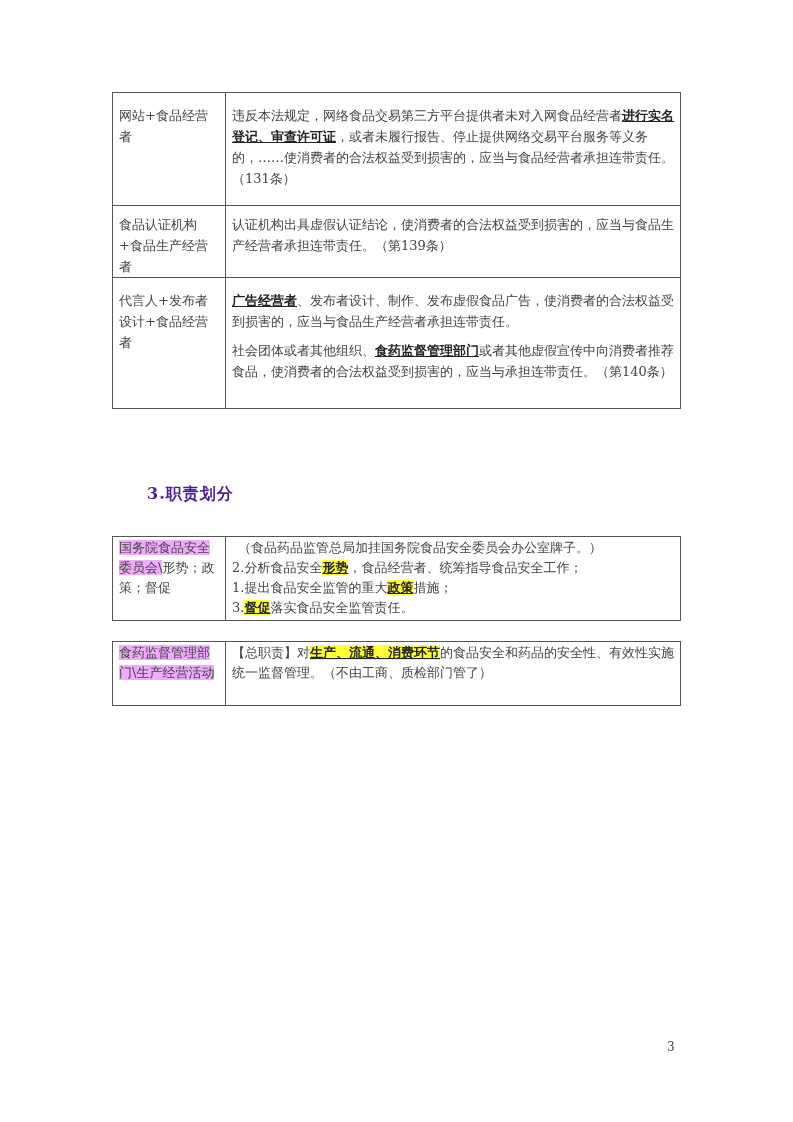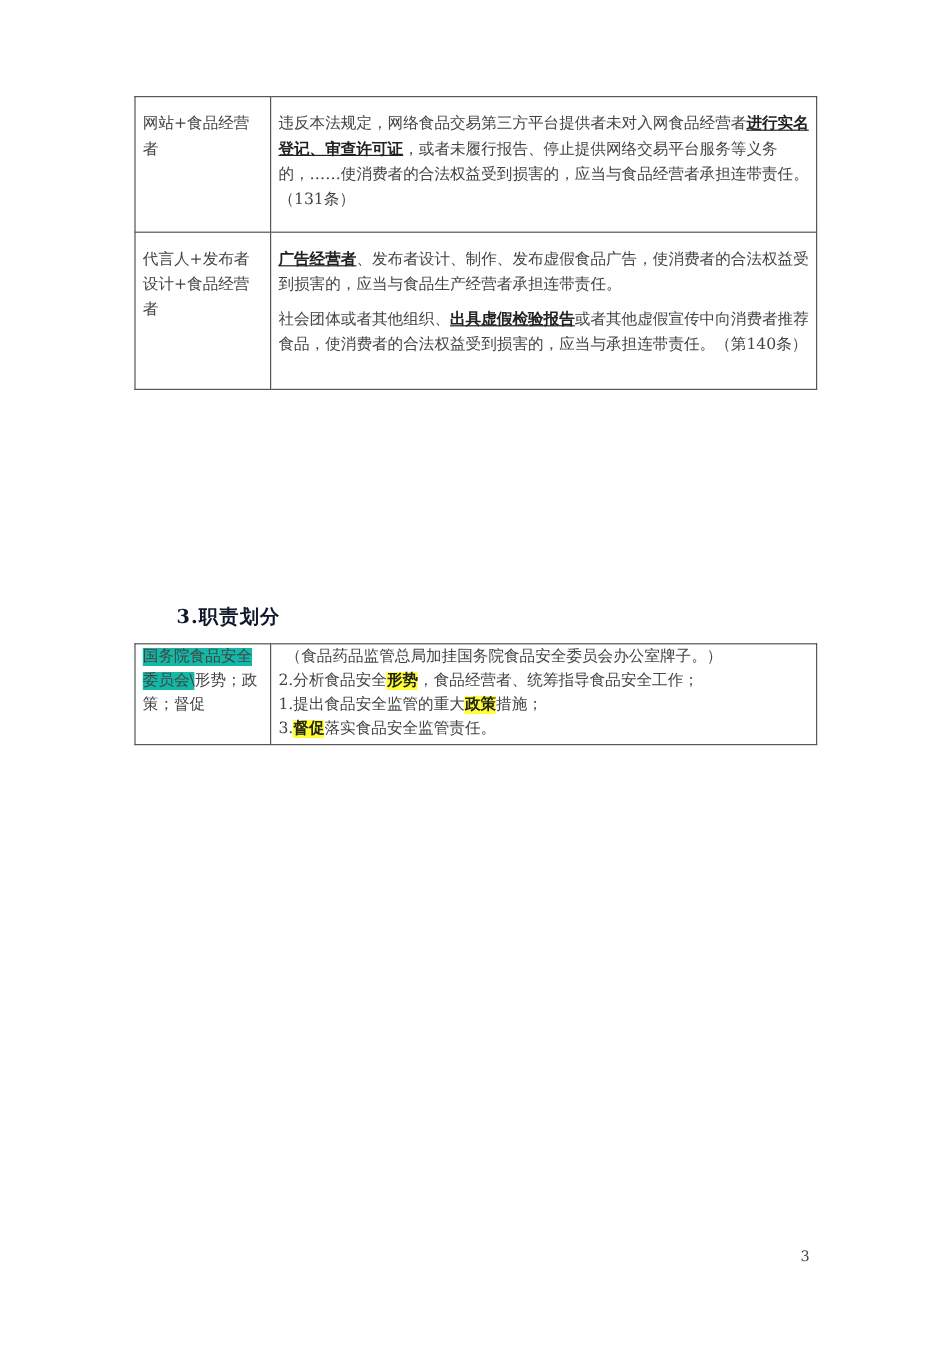--- a/index.html
+++ b/index.html
@@ -1,32 +1,32 @@
 <!DOCTYPE html>
 <html><head>
 <meta charset="utf-8">
 <style>
   html, body { margin:0; padding:0; background:#ffffff; }
   body { width:793px; height:1122px; position:relative; overflow:hidden;
          font-family:"DejaVu Serif", "Liberation Serif", serif; color:#333; }
   .page { position:absolute; left:0; top:0; width:793px; height:1122px; background:#fff; }
   table { border-collapse:collapse; position:absolute; left:112px; width:569px; table-layout:fixed; }
   td { border:1px solid #555; vertical-align:top; font-size:13px; line-height:21px; color:#444; }
-  #t1 { top:80px; }
+  #t1 { top:92px; }
   #t1 td { padding:8px 6px 0 6px; }
   #t1 col.c1 { width:113px; }
   #t1 tr.r1 td { height:100px; padding-top:12px; }
   #t1 tr.r2 td { height:47px; }
   #t1 tr.r3 td { height:62px; }
   #t1 tr.r4 td { height:118px; padding-top:12px; }
   .para2 { margin-top:8px; }
   .u { text-decoration:underline; font-weight:bold; color:#222; }
-  .hl { background:#14b8a6; }
-  .hlu { background:#ffff33; font-weight:bold; color:#222; }
-  .heading { position:absolute; left:147px; top:504px; font-size:16px; font-weight:bold; color:#0f172a;
+  .hl { background:#f0abfc; }
+  .hlu { background:#ffff33; text-decoration:underline; font-weight:bold; color:#222; }
+  .heading { position:absolute; left:147px; top:484px; font-size:16px; font-weight:bold; color:#4c1d95;
              font-family:"DejaVu Serif", serif; letter-spacing:1px; }
   #t2 { top:536px; }
   #t2 col.c1 { width:113px; }
   #t2 td { padding:1px 4px 2px 6px; line-height:20px; }
   #t3 { top:641px; }
   #t3 col.c1 { width:113px; }
   #t3 td { padding:1px 4px 2px 6px; line-height:20px; height:60px; }
   .pnum { position:absolute; left:667px; top:1040px; font-size:12px; color:#444; }
 </style>
 </head>
@@ -37,25 +37,29 @@
   <table id="t1">
     <colgroup>
         <col class="c1">
         <col>
       </colgroup>
     <tbody>
         <tr class="r1">
       <td>网站+食品经营者</td>
       <td><span>违反本法规定，网络食品交易第三方平台提供者未对入网食品经营者</span><span class="u">进行实名登记、审查许可证</span><span>，或者未履行报告、停止提供网络交易平台服务等义务的，……使消费者的合法权益受到损害的，应当与食品经营者承担连带责任。（131条）</span></td>
     </tr>
+    <tr class="r3">
+      <td>食品认证机构+食品生产经营者</td>
+      <td>认证机构出具虚假认证结论，使消费者的合法权益受到损害的，应当与食品生产经营者承担连带责任。（第139条）</td>
+    </tr>
     <tr class="r4">
       <td>代言人+发布者设计+食品经营者</td>
       <td>
         <div><span class="u">广告经营者</span><span>、发布者设计、制作、发布虚假食品广告，使消费者的合法权益受到损害的，应当与食品生产经营者承担连带责任。</span></div>
-        <div class="para2"><span>社会团体或者其他组织、</span><span class="u">出具虚假检验报告</span><span>或者其他虚假宣传中向消费者推荐食品，使消费者的合法权益受到损害的，应当与承担连带责任。（第140条）</span></div>
+        <div class="para2"><span>社会团体或者其他组织、</span><span class="u">食药监督管理部门</span><span>或者其他虚假宣传中向消费者推荐食品，使消费者的合法权益受到损害的，应当与承担连带责任。（第140条）</span></div>
       </td>
     </tr>
   </tbody>
     </table>
 
   <div class="heading">3.职责划分</div>
 
   <table id="t2">
     <colgroup>
         <col class="c1">
@@ -67,15 +71,27 @@
       <td>
         <div style="padding-left:6px;">（食品药品监管总局加挂国务院食品安全委员会办公室牌子。）</div>
         <div><span>2.分析食品安全</span><span class="hlu">形势</span><span>，食品经营者、统筹指导食品安全工作；</span></div>
         <div><span>1.提出食品安全监管的重大</span><span class="hlu">政策</span><span>措施；</span></div>
         <div><span>3.</span><span class="hlu">督促</span><span>落实食品安全监管责任。</span></div>
       </td>
     </tr>
   </tbody>
     </table>
 
+  <table id="t3">
+    <colgroup>
+        <col class="c1">
+        <col>
+      </colgroup>
+    <tbody>
+        <tr>
+      <td><span class="hl">食药监督管理部门\生产经营活动</span></td>
+      <td><span>【总职责】对</span><span class="hlu">生产、流通、消费环节</span><span>的食品安全和药品的安全性、有效性实施统一监督管理。（不由工商、质检部门管了）</span></td>
+    </tr>
+  </tbody>
+    </table>
 
   <div class="pnum">3</div>
 </div>
 
 </body></html>

